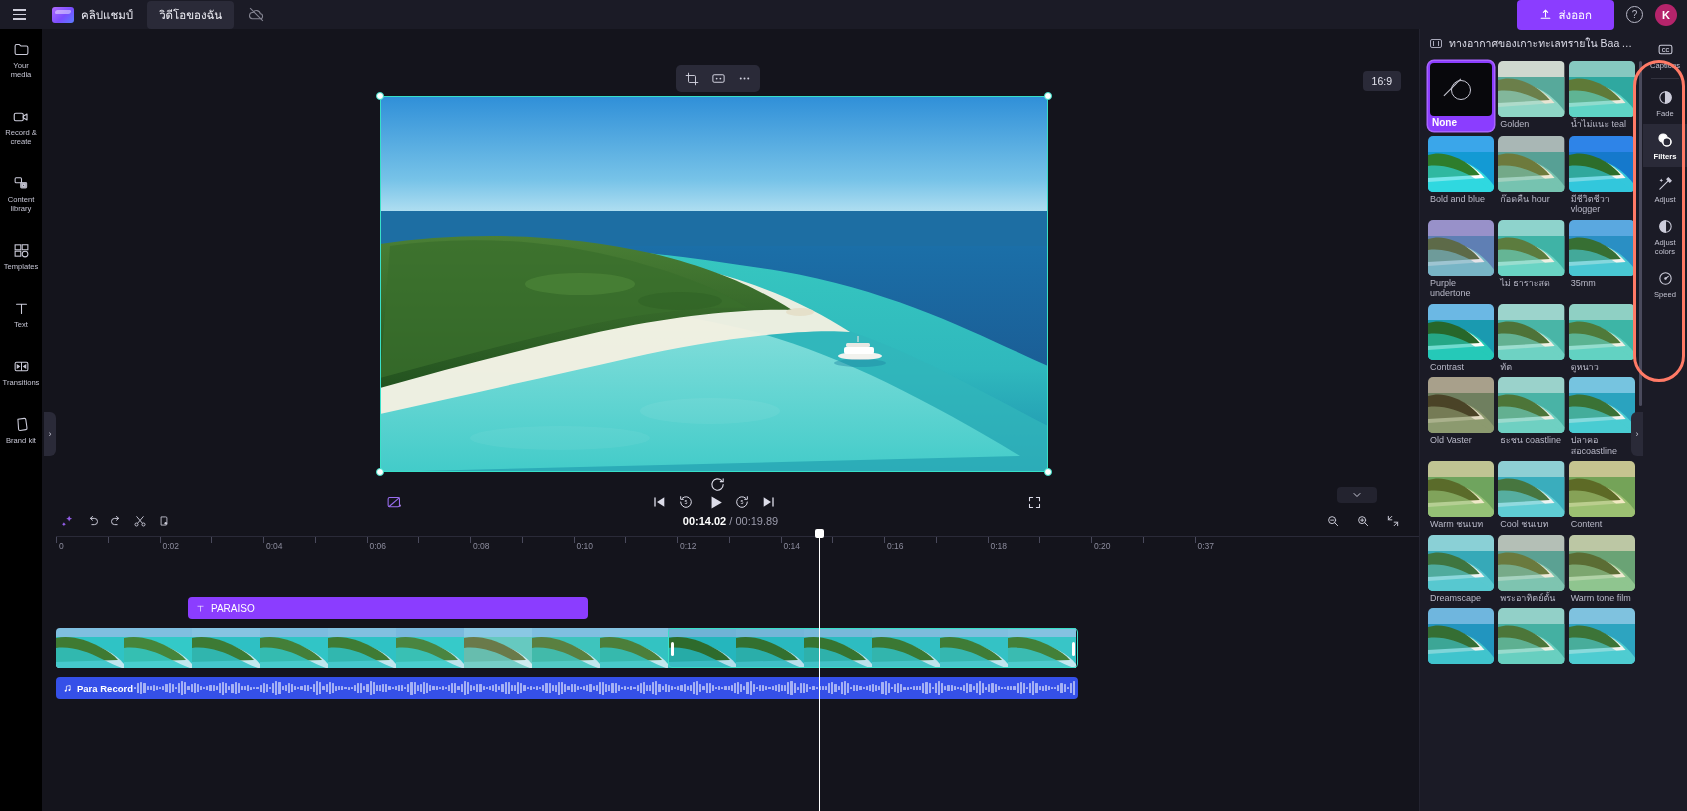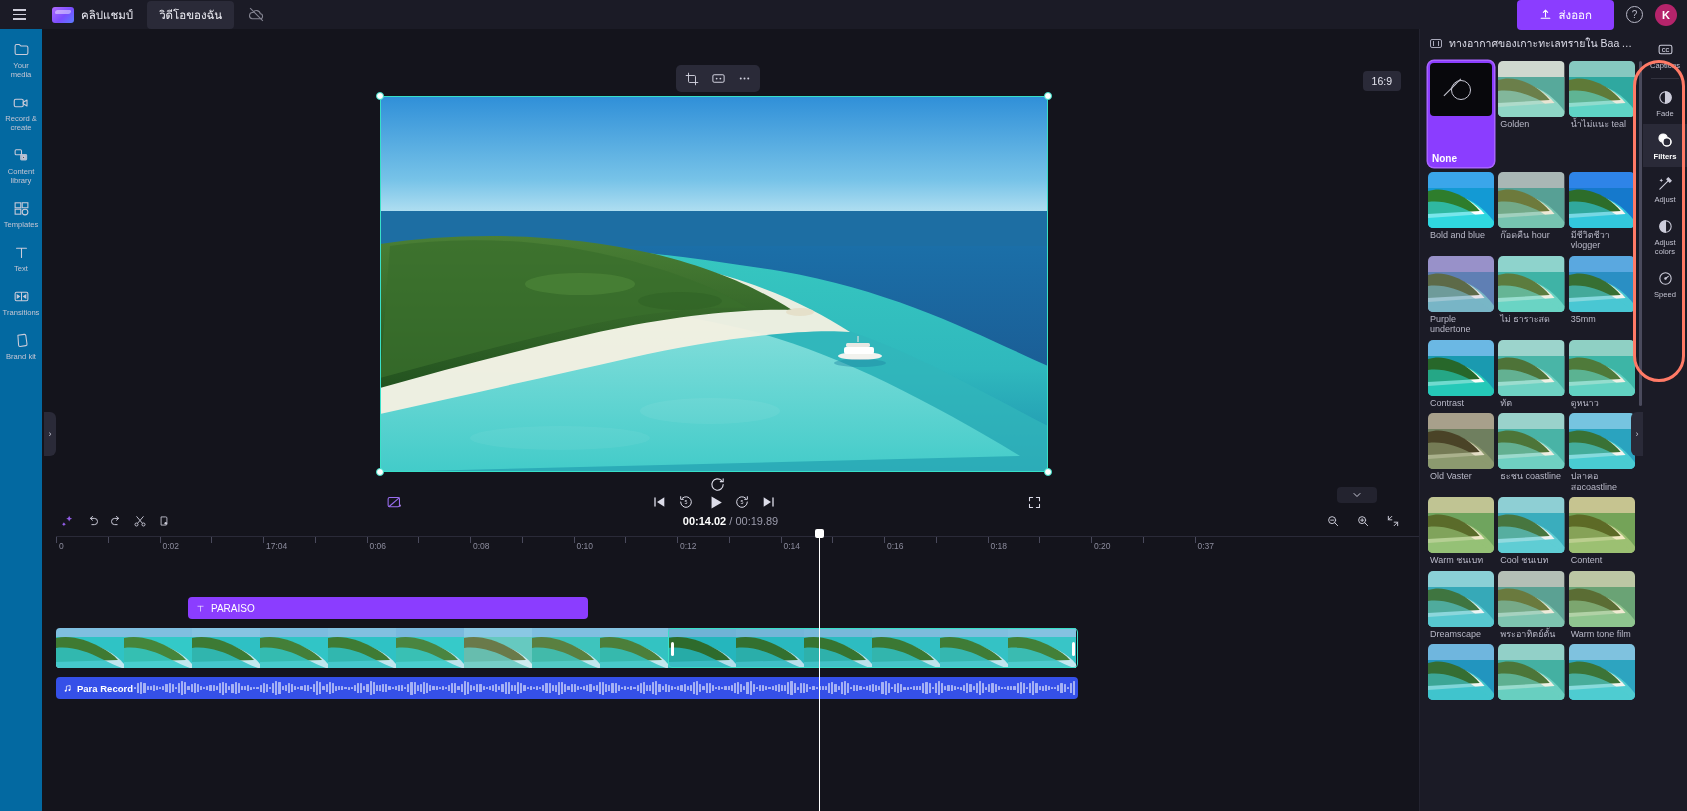--- a/index.html
+++ b/index.html
@@ -45,22 +45,22 @@
     width: 22px; height: 22px; border-radius: 50%; background: #b5246b;
     color: #fff; font-size: 11px; display: flex; align-items: center; justify-content: center;
     cursor: pointer; font-weight: bold;
   }
 
   
   .body { flex: 1; display: flex; min-height: 0; position: relative; }
 
   
   .rail {
-    width: 42px; background: #0369a1; flex: 0 0 42px;
-    display: flex; flex-direction: column; align-items: center; padding-top: 6px; gap: 4px;
+    width: 42px; background: #000000; flex: 0 0 42px;
+    display: flex; flex-direction: column; align-items: center; padding-top: 6px; gap: 18px;
   }
   .rail-item {
     width: 42px; padding: 6px 2px 5px; display: flex; flex-direction: column;
     align-items: center; gap: 3px; cursor: pointer; border-radius: 4px;
   }
   .rail-ico { height: 17px; display: flex; align-items: center; justify-content: center; color: #ccccda; }
   .rail-lbl { font-size: 7.6px; color: #c6c6d4; text-align: center; line-height: 9px; }
 
   
   .stage { flex: 1; display: flex; flex-direction: column; min-width: 0; background: #14141c; position: relative; }
@@ -166,21 +166,21 @@
 
   .filter-grid {
     flex: 1; overflow: hidden; padding: 4px 8px 8px 8px;
     display: grid; grid-template-columns: repeat(3, 1fr); gap: 5px 4px; align-content: start;
   }
   .fcell { cursor: pointer; border-radius: 6px; }
   .fcell .thumbwrap { width: 100%; height: 56px; border-radius: 5px; overflow: hidden; position: relative; }
   .fcell .flabel { font-size: 9px; color: #b9b9c8; line-height: 10.5px; padding: 2px 2px 0; }
   .fcell.sel { background: #8b3dff; box-shadow: 0 0 0 1.5px #a964ff; padding: 2px; }
   .fcell.sel .thumbwrap { height: 53px; background: #08080c; display: flex; align-items: center; justify-content: center; border-radius: 4px; }
-  .fcell.sel .flabel { color: #fff; font-weight: bold; font-size: 10px; margin-top: 36px; }
+  .fcell.sel .flabel { color: #fff; font-weight: bold; font-size: 10px; }
   .none-ico { width: 20px; height: 20px; border: 1.4px solid #c7c7d4; border-radius: 50%; position: relative; }
   .none-ico:after { content:""; position:absolute; left:50%; top:-2px; width:1.4px; height:24px; background:#c7c7d4; transform: rotate(45deg) translateX(-50%); transform-origin: top left; }
 
   .scrollbar { position: absolute; right: 1px; top: 32px; width: 3px; height: 345px; background: #4a4a5c; border-radius: 2px; }
 
   
   .rrail {
     width: 44px; flex: 0 0 44px; background: #1b1b26; display: flex; flex-direction: column;
     align-items: center; padding-top: 4px; position: relative; z-index: 30;
   }
@@ -541,21 +541,21 @@
             </div>
             <div class="tick" style="left: 103.5px;">
               <i></i>
               <span>0:02</span>
             </div>
             <div class="tick" style="left: 155.2px;">
               <i></i>
             </div>
             <div class="tick" style="left: 207px;">
               <i></i>
-              <span>17:04</span>
+              <span>0:04</span>
             </div>
             <div class="tick" style="left: 258.7px;">
               <i></i>
             </div>
             <div class="tick" style="left: 310.5px;">
               <i></i>
               <span>0:06</span>
             </div>
             <div class="tick" style="left: 362.2px;">
               <i></i>

